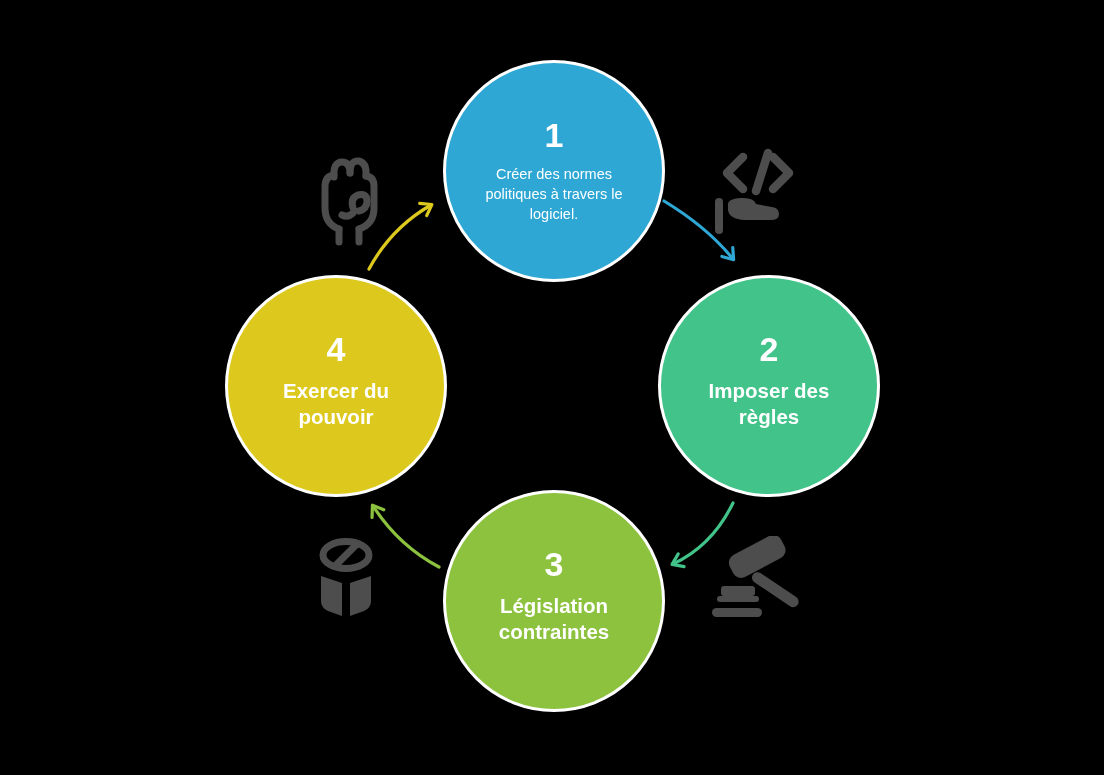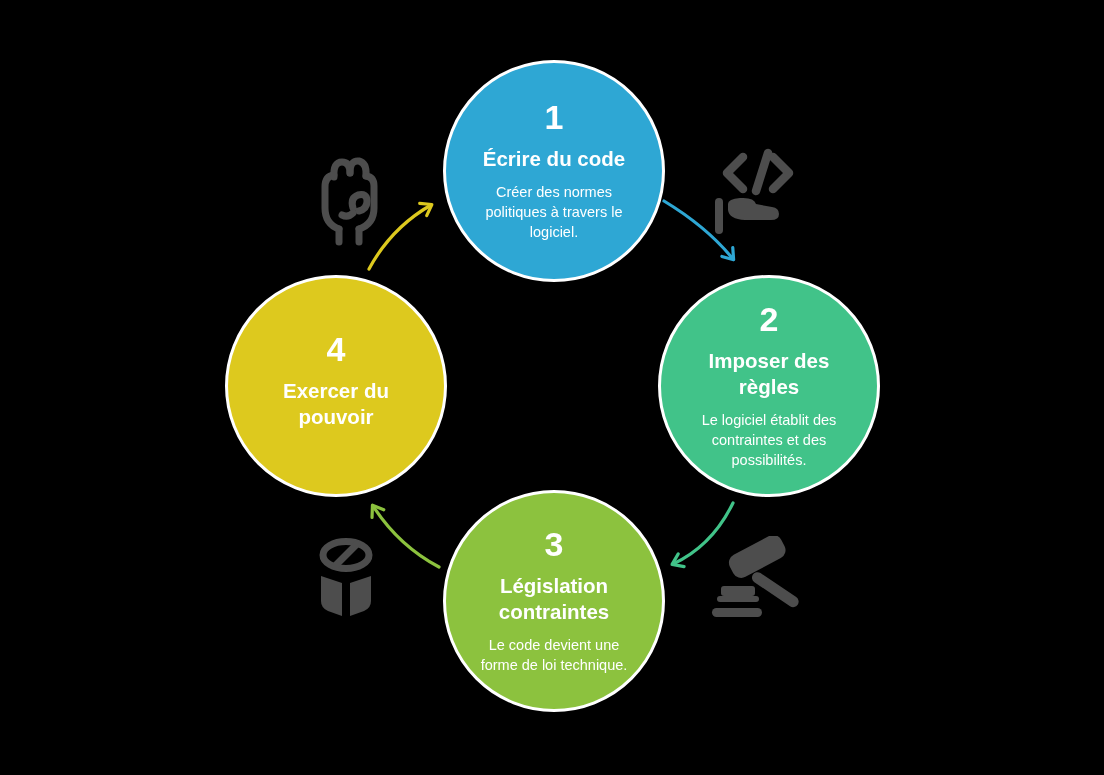--- a/index.html
+++ b/index.html
@@ -51,34 +51,31 @@
   }
   .overlay { left: 0; top: 0; }
 </style>
 </head>
 <body>
 
 <div id="canvas" style="background-color: rgb(0, 0, 0);">
 
   <div class="circle" style="left: 443px; top: 60px; background-color: rgb(46, 167, 212);">
     <div class="num">1</div>
-    <div class="title">Écrire du code</div>
     <div class="desc">Créer des normes politiques à travers le logiciel.</div>
   </div>
 
   <div class="circle" style="left: 658px; top: 275px; background-color: rgb(65, 195, 137);">
     <div class="num">2</div>
     <div class="title">Imposer des règles</div>
-    <div class="desc">Le logiciel établit des contraintes et des possibilités.</div>
   </div>
 
   <div class="circle" style="left: 443px; top: 490px; background-color: rgb(140, 194, 62);">
     <div class="num">3</div>
     <div class="title">Législation contraintes</div>
-    <div class="desc">Le code devient une forme de loi technique.</div>
   </div>
 
   <div class="circle" style="left: 225px; top: 275px; background-color: rgb(221, 201, 30);">
     <div class="num">4</div>
     <div class="title">Exercer du pouvoir</div>
   </div>
 
   <svg class="overlay" width="1104" height="775" viewBox="0 0 1104 775">
     <defs>
       <marker id="ah0" markerUnits="userSpaceOnUse" markerWidth="26" markerHeight="26" refX="12" refY="13" orient="auto">

